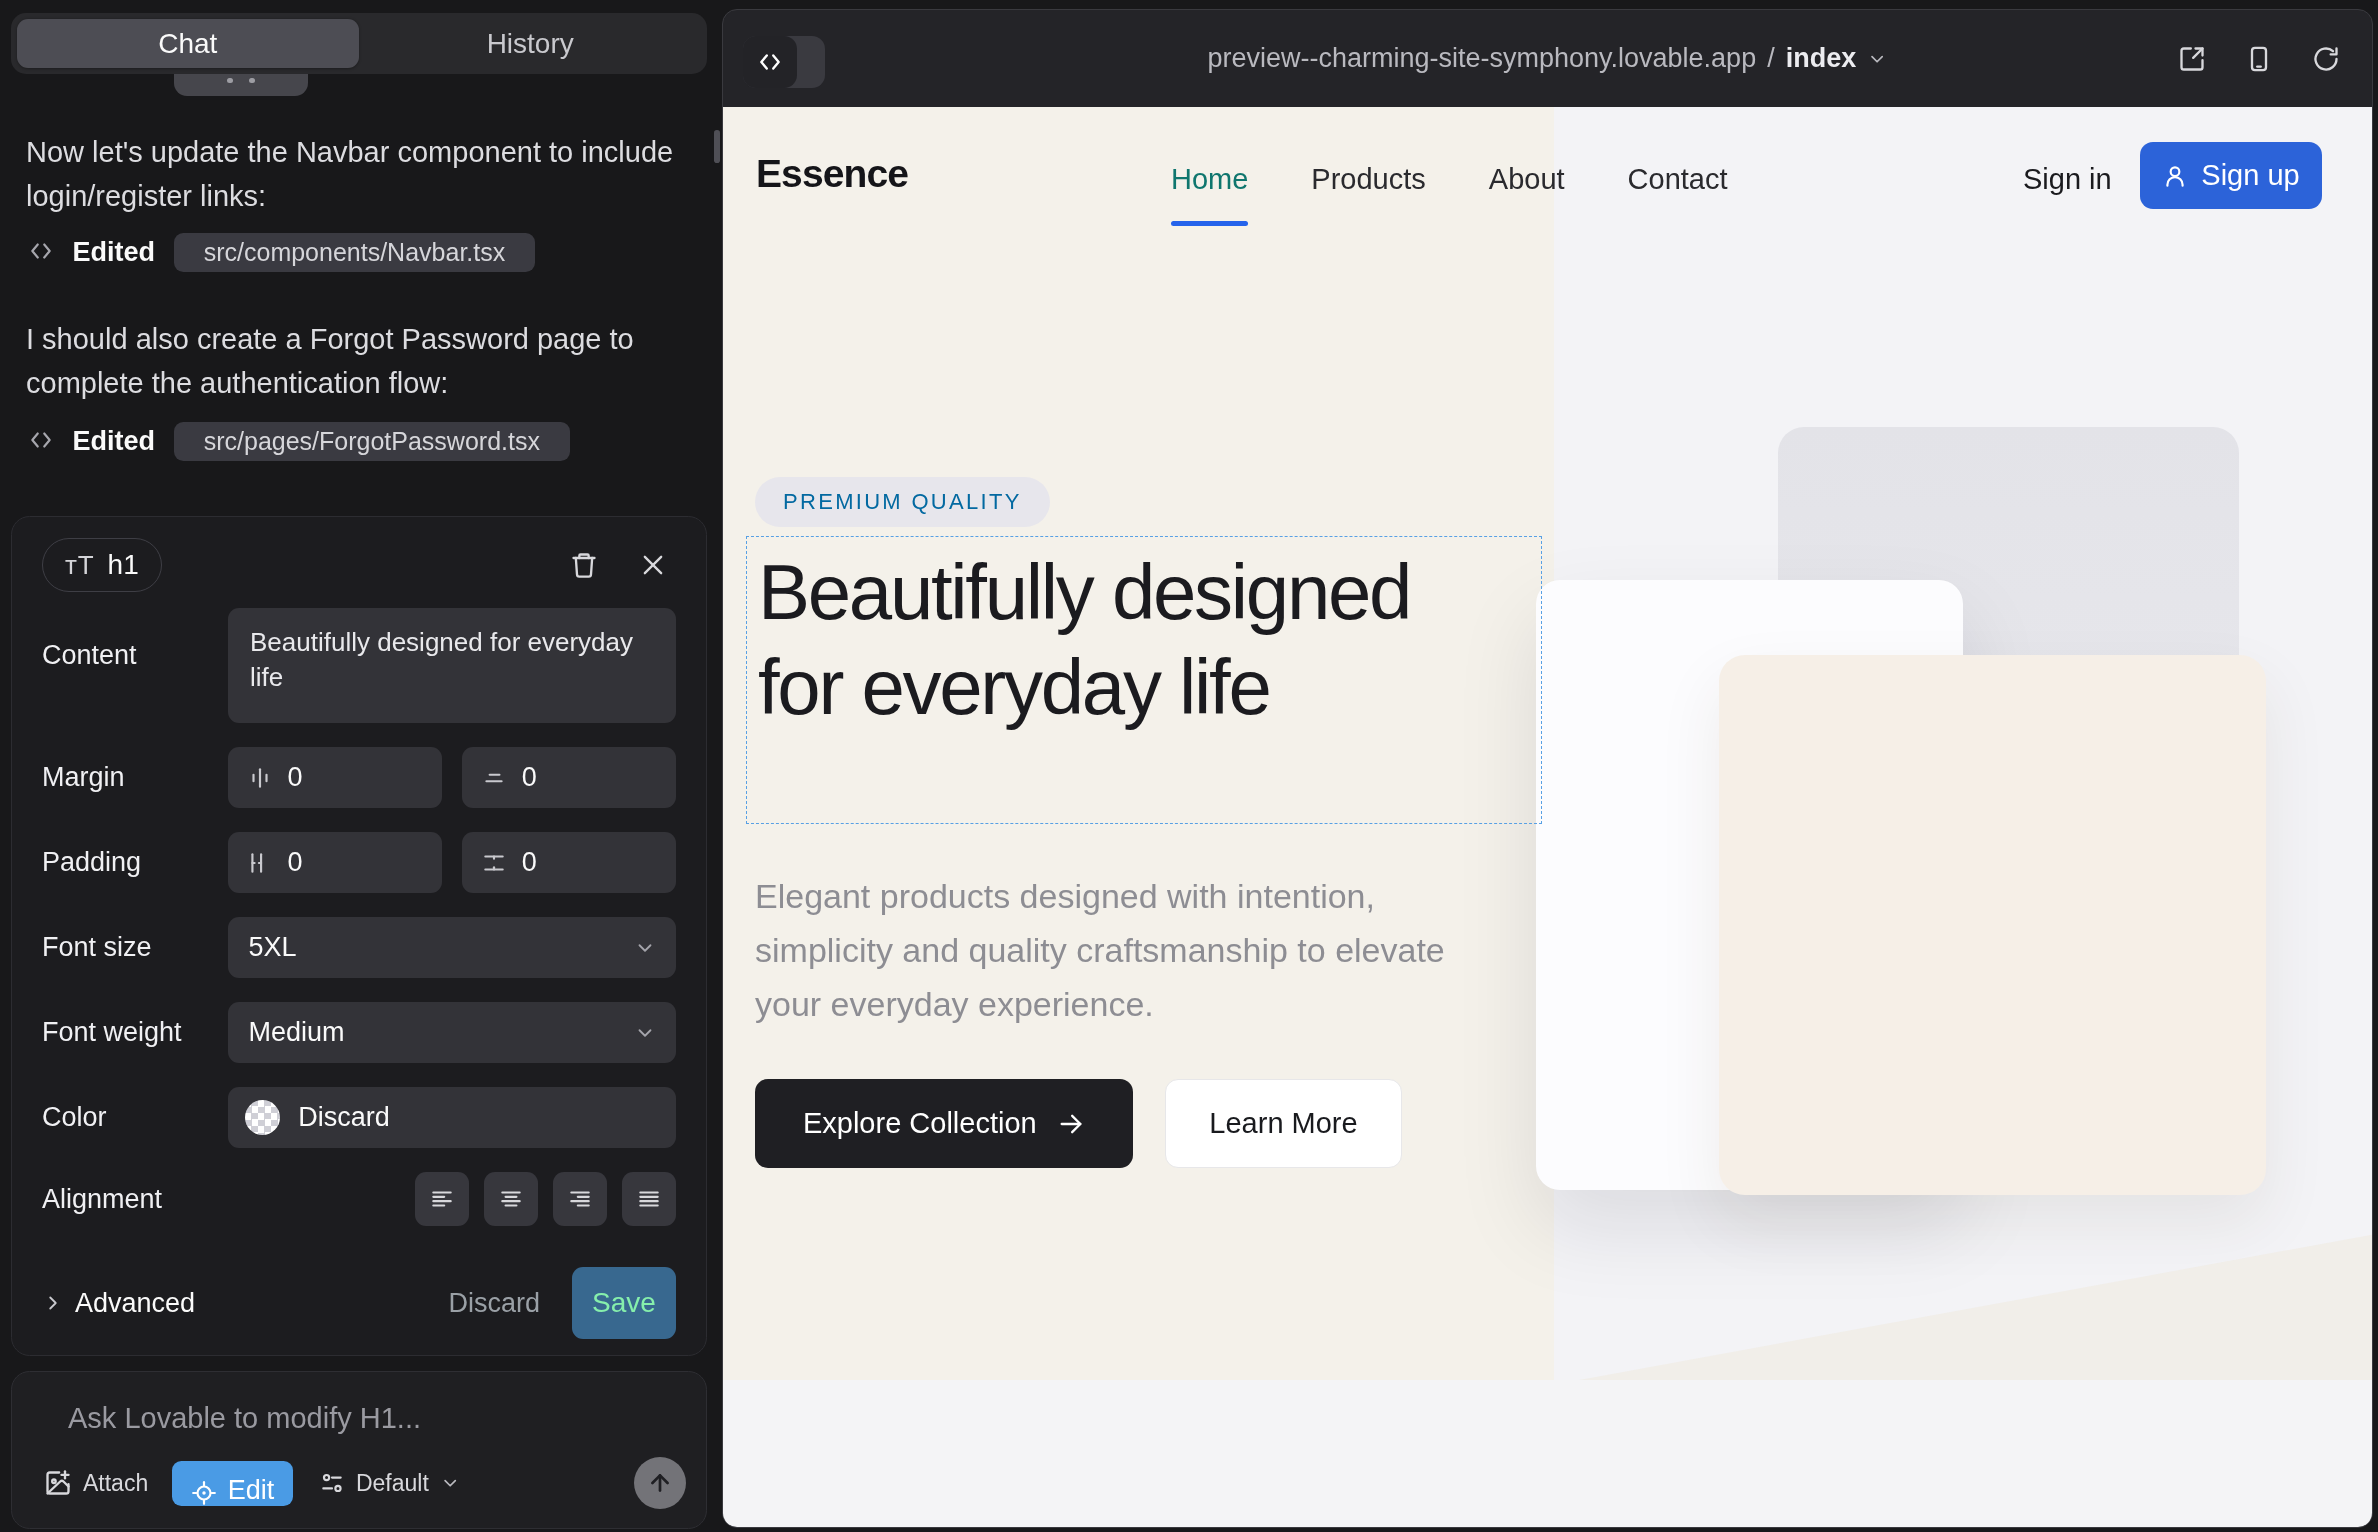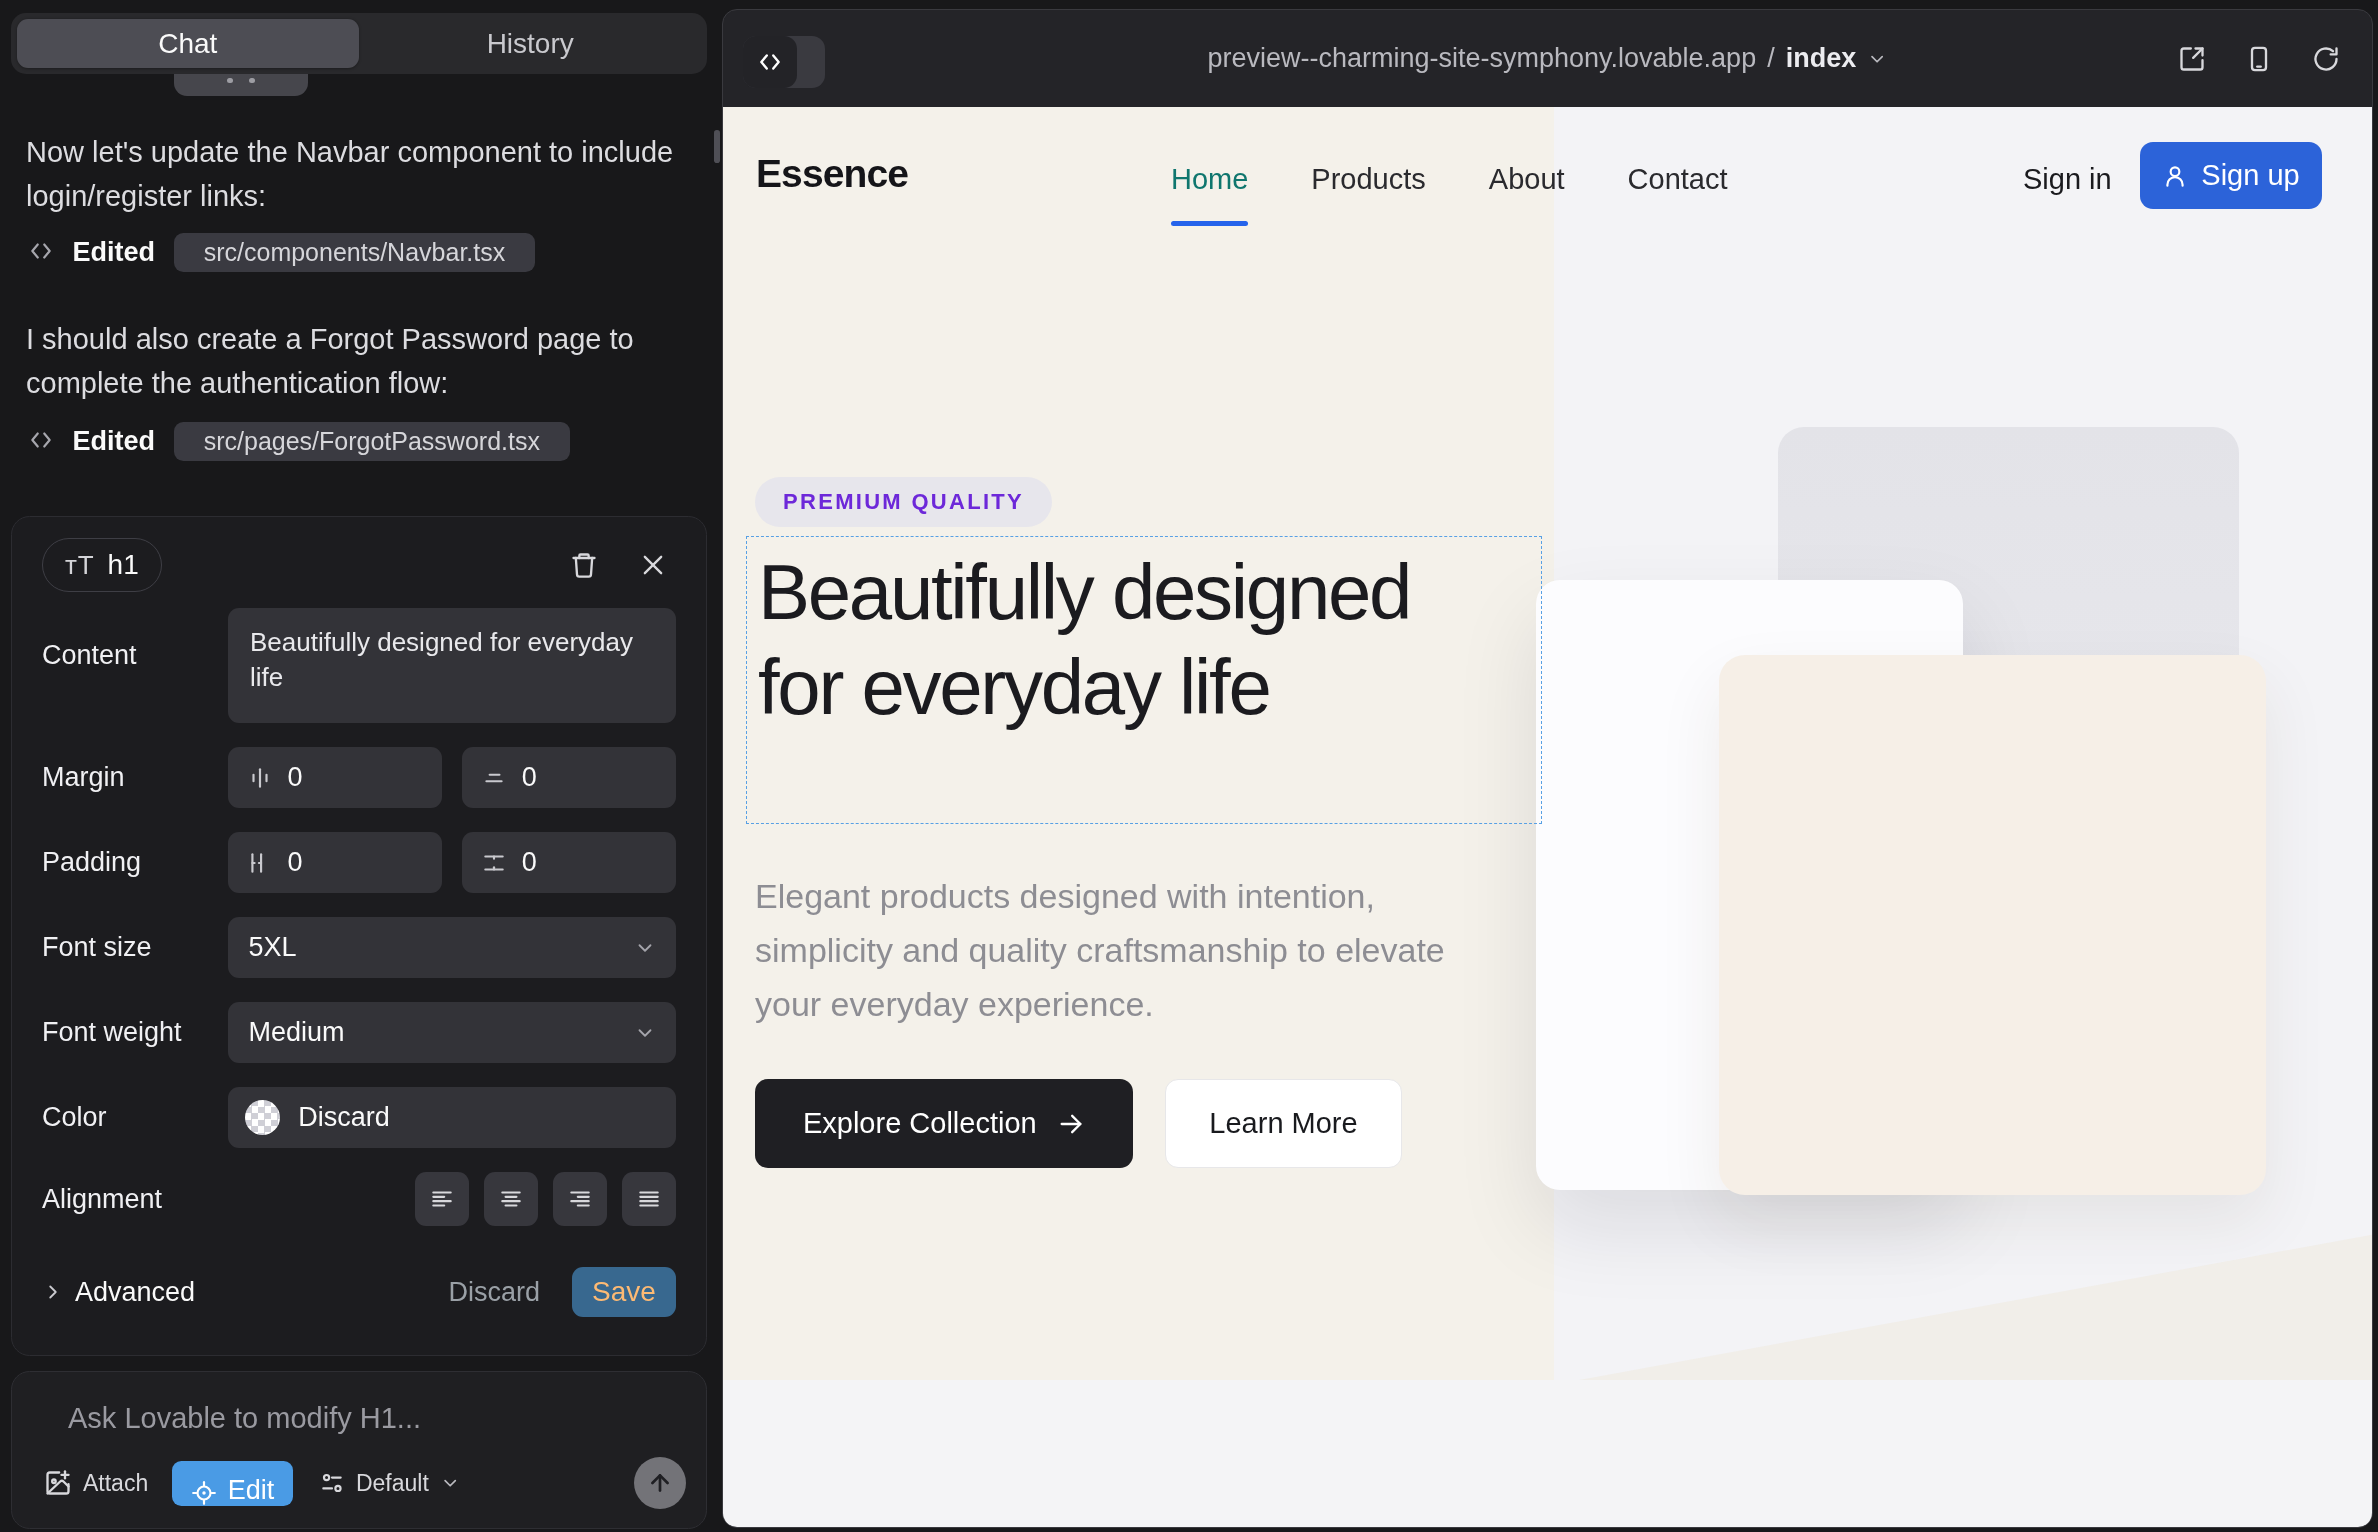--- a/index.html
+++ b/index.html
@@ -66,21 +66,21 @@
   .alignrow { margin-bottom:28px; }
   .alignbtns { flex:1; display:flex; justify-content:flex-end; gap:15px; }
   .abtn { width:54px; height:54px; border-radius:11px; background:#37373d; color:#d8d8dc;
           display:flex; align-items:center; justify-content:center; cursor:pointer; }
 
   .pfooter { display:flex; align-items:center; margin-top:41px; }
   .advanced { display:flex; align-items:center; gap:11px; color:#fafafa; font-size:27px; cursor:pointer; }
   .advanced svg { color:#c9c9ce; }
   .spacer { flex:1; }
   .discard { font-size:27px; color:#9aa0a6; cursor:pointer; margin-right:32px; }
-  .save { width:104px; height:50px; border-radius:11px; background:#38688f; color:#fdba74;
+  .save { width:104px; height:72px; border-radius:11px; background:#38688f; color:#86efac;
           font-size:28px; display:flex; align-items:center; justify-content:center; cursor:pointer; }
 
   
   .composer { position:absolute; left:11px; top:1371px; width:696px; height:158px;
               background:#1f1f22; border:1.9px solid #2e2e33; border-radius:18.6px; }
   .composer-ph { position:absolute; left:32px; top:30px; font-size:29px; color:#9a9aa1; cursor:text;margin-left:24px; }
   .composer-row { position:absolute; left:32px; right:20.4px; bottom:18.6px; height:52px;
                   display:flex; align-items:center; }
   .cbtn { display:flex; align-items:center; gap:11px; color:#d8d8dc; font-size:23px; cursor:pointer; }
   .edit-pill { display:flex; align-items:flex-end; gap:11px; background:#4a9be5; color:#fff;
@@ -125,21 +125,21 @@
   .navlink.active { color:#0f766e; }
   .navlink.active .underline { position:absolute; left:0; right:0; bottom:-30px; height:5.6px;
           background:#2563eb; border-radius:2.8px; }
   .signin { position:absolute; left:1300px; top:56px; font-size:29px; color:#1a1a1e; cursor:pointer; }
   .signup { position:absolute; left:1417px; top:35px; width:182px; height:67px; background:#2c63d9;
             border-radius:13px; color:#fff; display:flex; align-items:center; justify-content:center;
             gap:13px; font-size:29px; cursor:pointer; }
 
   .badge { position:absolute; left:32px; top:370px; height:50px; background:#e7e6ec;
            border-radius:927px; display:flex; align-items:center; padding:0 28px;
-           font-size:22px; letter-spacing:2.3px; color:#6d28d9; font-weight:bold; }
+           font-size:22px; letter-spacing:2.3px; color:#0369a1; font-weight:normal; }
   .selbox { position:absolute; left:23px; top:429px; width:796px; height:288px;
             border:1.9px dashed #58a0e4; }
   .headline { position:absolute; left:11px; top:7.4px; width:714px; font-size:78px; font-weight:500;
               line-height:95px; color:#1b1b1f; letter-spacing:-2.3px; }
   .desc { position:absolute; left:32px; top:762px; width:751px; font-size:34px; line-height:54px;
           color:#8d8d93; }
   .ctas { position:absolute; left:32px; top:972px; display:flex; gap:32px; }
   .cta-primary { width:378px; height:89px; background:#1f1f23; border-radius:13px; color:#fff;
                  display:flex; align-items:center; justify-content:center; gap:20.4px; font-size:29px; cursor:pointer; }
   .cta-secondary { width:237px; height:89px; background:#ffffff; border:1.9px solid #e7e7e9;

